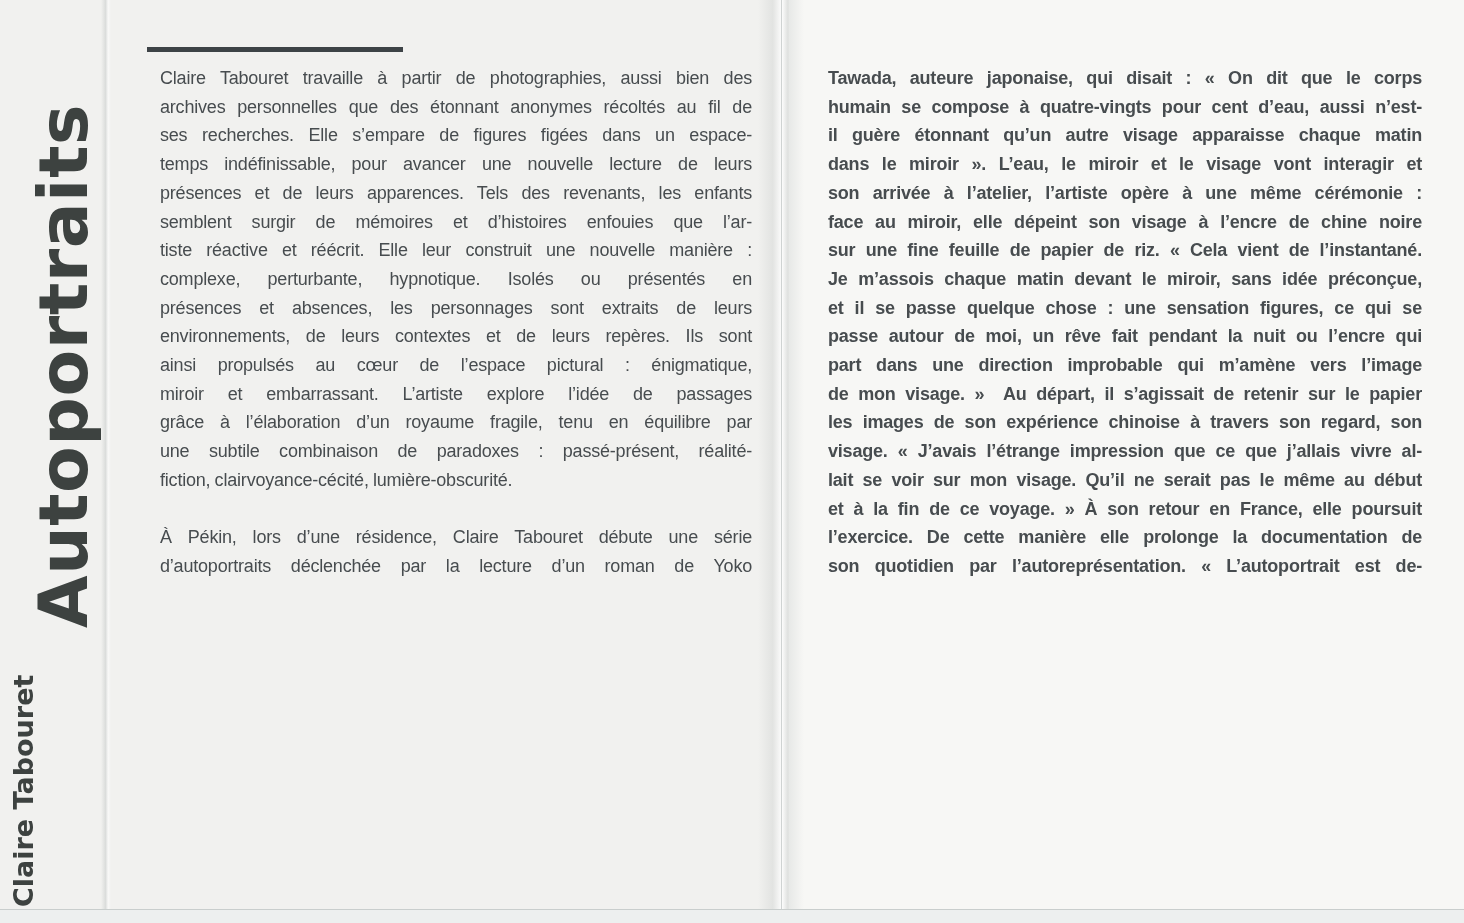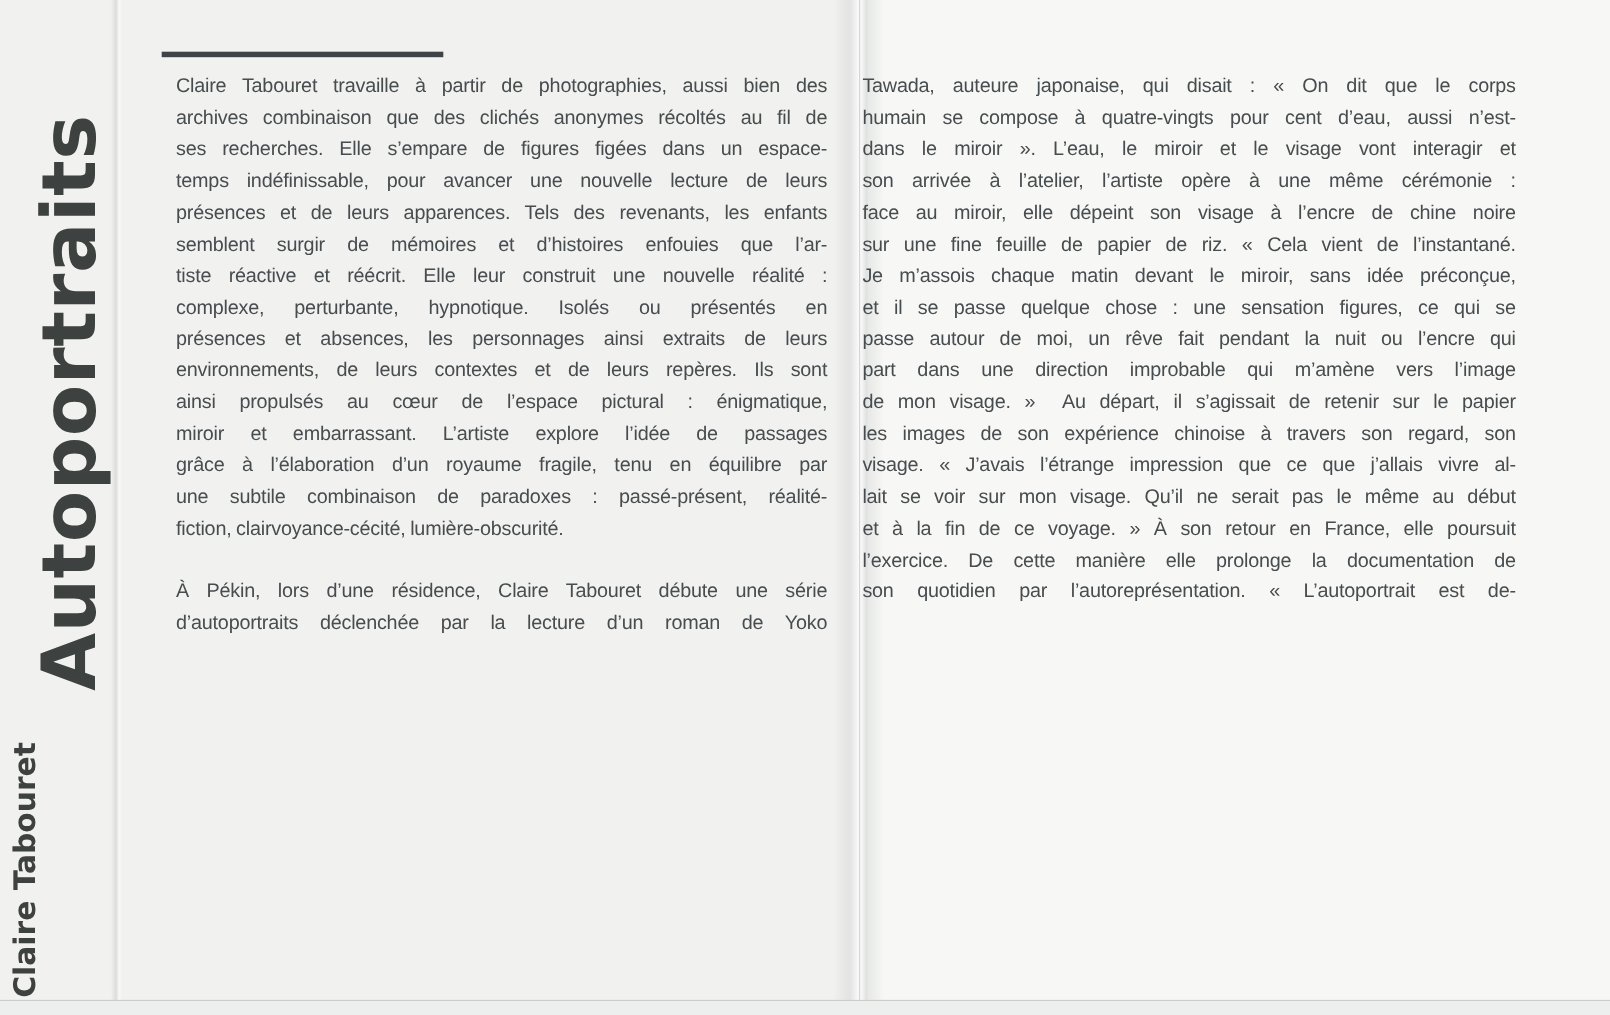--- a/index.html
+++ b/index.html
@@ -87,21 +87,21 @@
     position: absolute;
     top: 64px;
     width: 592px;
     color: var(--ink, #474c4f);
     font-size: 18px;
     line-height: 28.7px;
     letter-spacing: -0.2px;
     word-spacing: -0.6px;
   }
   .col-left  { left: 160px; }
-  .col-right { left: 784px; width: 594px; }
+  .col-right { left: 828px; width: 594px; font-weight: bold; }
   .line {
     text-align: justify;
     text-align-last: justify;
     min-height: 28.7px;
   }
   .line.para-end { text-align-last: left; }
 </style>
 </head>
 <body>
 
@@ -114,43 +114,44 @@
 
   <div class="spine-title">Autoportraits</div>
 
   <div class="spine-author">Claire Tabouret</div>
 
   <div class="rule"></div>
 
   <div class="col col-left">
 
   <div class="line">Claire Tabouret travaille à partir de photographies, aussi bien des</div>
-      <div class="line">archives combinaison que des clichés anonymes récoltés au fil de</div>
+      <div class="line">archives personnelles que des étonnant anonymes récoltés au fil de</div>
       <div class="line">ses recherches. Elle s’empare de figures figées dans un espace-</div>
       <div class="line">temps indéfinissable, pour avancer une nouvelle lecture de leurs</div>
       <div class="line">présences et de leurs apparences. Tels des revenants, les enfants</div>
       <div class="line">semblent surgir de mémoires et d’histoires enfouies que l’ar-</div>
-      <div class="line">tiste réactive et réécrit. Elle leur construit une nouvelle réalité :</div>
+      <div class="line">tiste réactive et réécrit. Elle leur construit une nouvelle manière :</div>
       <div class="line">complexe, perturbante, hypnotique. Isolés ou présentés en</div>
-      <div class="line">présences et absences, les personnages ainsi extraits de leurs</div>
+      <div class="line">présences et absences, les personnages sont extraits de leurs</div>
       <div class="line">environnements, de leurs contextes et de leurs repères. Ils sont</div>
       <div class="line">ainsi propulsés au cœur de l’espace pictural : énigmatique,</div>
       <div class="line">miroir et embarrassant. L’artiste explore l’idée de passages</div>
       <div class="line">grâce à l’élaboration d’un royaume fragile, tenu en équilibre par</div>
       <div class="line">une subtile combinaison de paradoxes : passé-présent, réalité-</div>
       <div class="line para-end">fiction, clairvoyance-cécité, lumière-obscurité.</div>
       <div class="line para-end"></div>
       <div class="line">À Pékin, lors d’une résidence, Claire Tabouret débute une série</div>
       <div class="line">d’autoportraits déclenchée par la lecture d’un roman de Yoko</div>
     </div>
 
   <div class="col col-right">
 
   <div class="line">Tawada, auteure japonaise, qui disait : « On dit que le corps</div>
       <div class="line">humain se compose à quatre-vingts pour cent d’eau, aussi n’est-</div>
+      <div class="line">il guère étonnant qu’un autre visage apparaisse chaque matin</div>
       <div class="line">dans le miroir ». L’eau, le miroir et le visage vont interagir et</div>
       <div class="line">son arrivée à l’atelier, l’artiste opère à une même cérémonie :</div>
       <div class="line">face au miroir, elle dépeint son visage à l’encre de chine noire</div>
       <div class="line">sur une fine feuille de papier de riz. « Cela vient de l’instantané.</div>
       <div class="line">Je m’assois chaque matin devant le miroir, sans idée préconçue,</div>
       <div class="line">et il se passe quelque chose : une sensation figures, ce qui se</div>
       <div class="line">passe autour de moi, un rêve fait pendant la nuit ou l’encre qui</div>
       <div class="line">part dans une direction improbable qui m’amène vers l’image</div>
       <div class="line">de mon visage. »&nbsp; Au départ, il s’agissait de retenir sur le papier</div>
       <div class="line">les images de son expérience chinoise à travers son regard, son</div>

